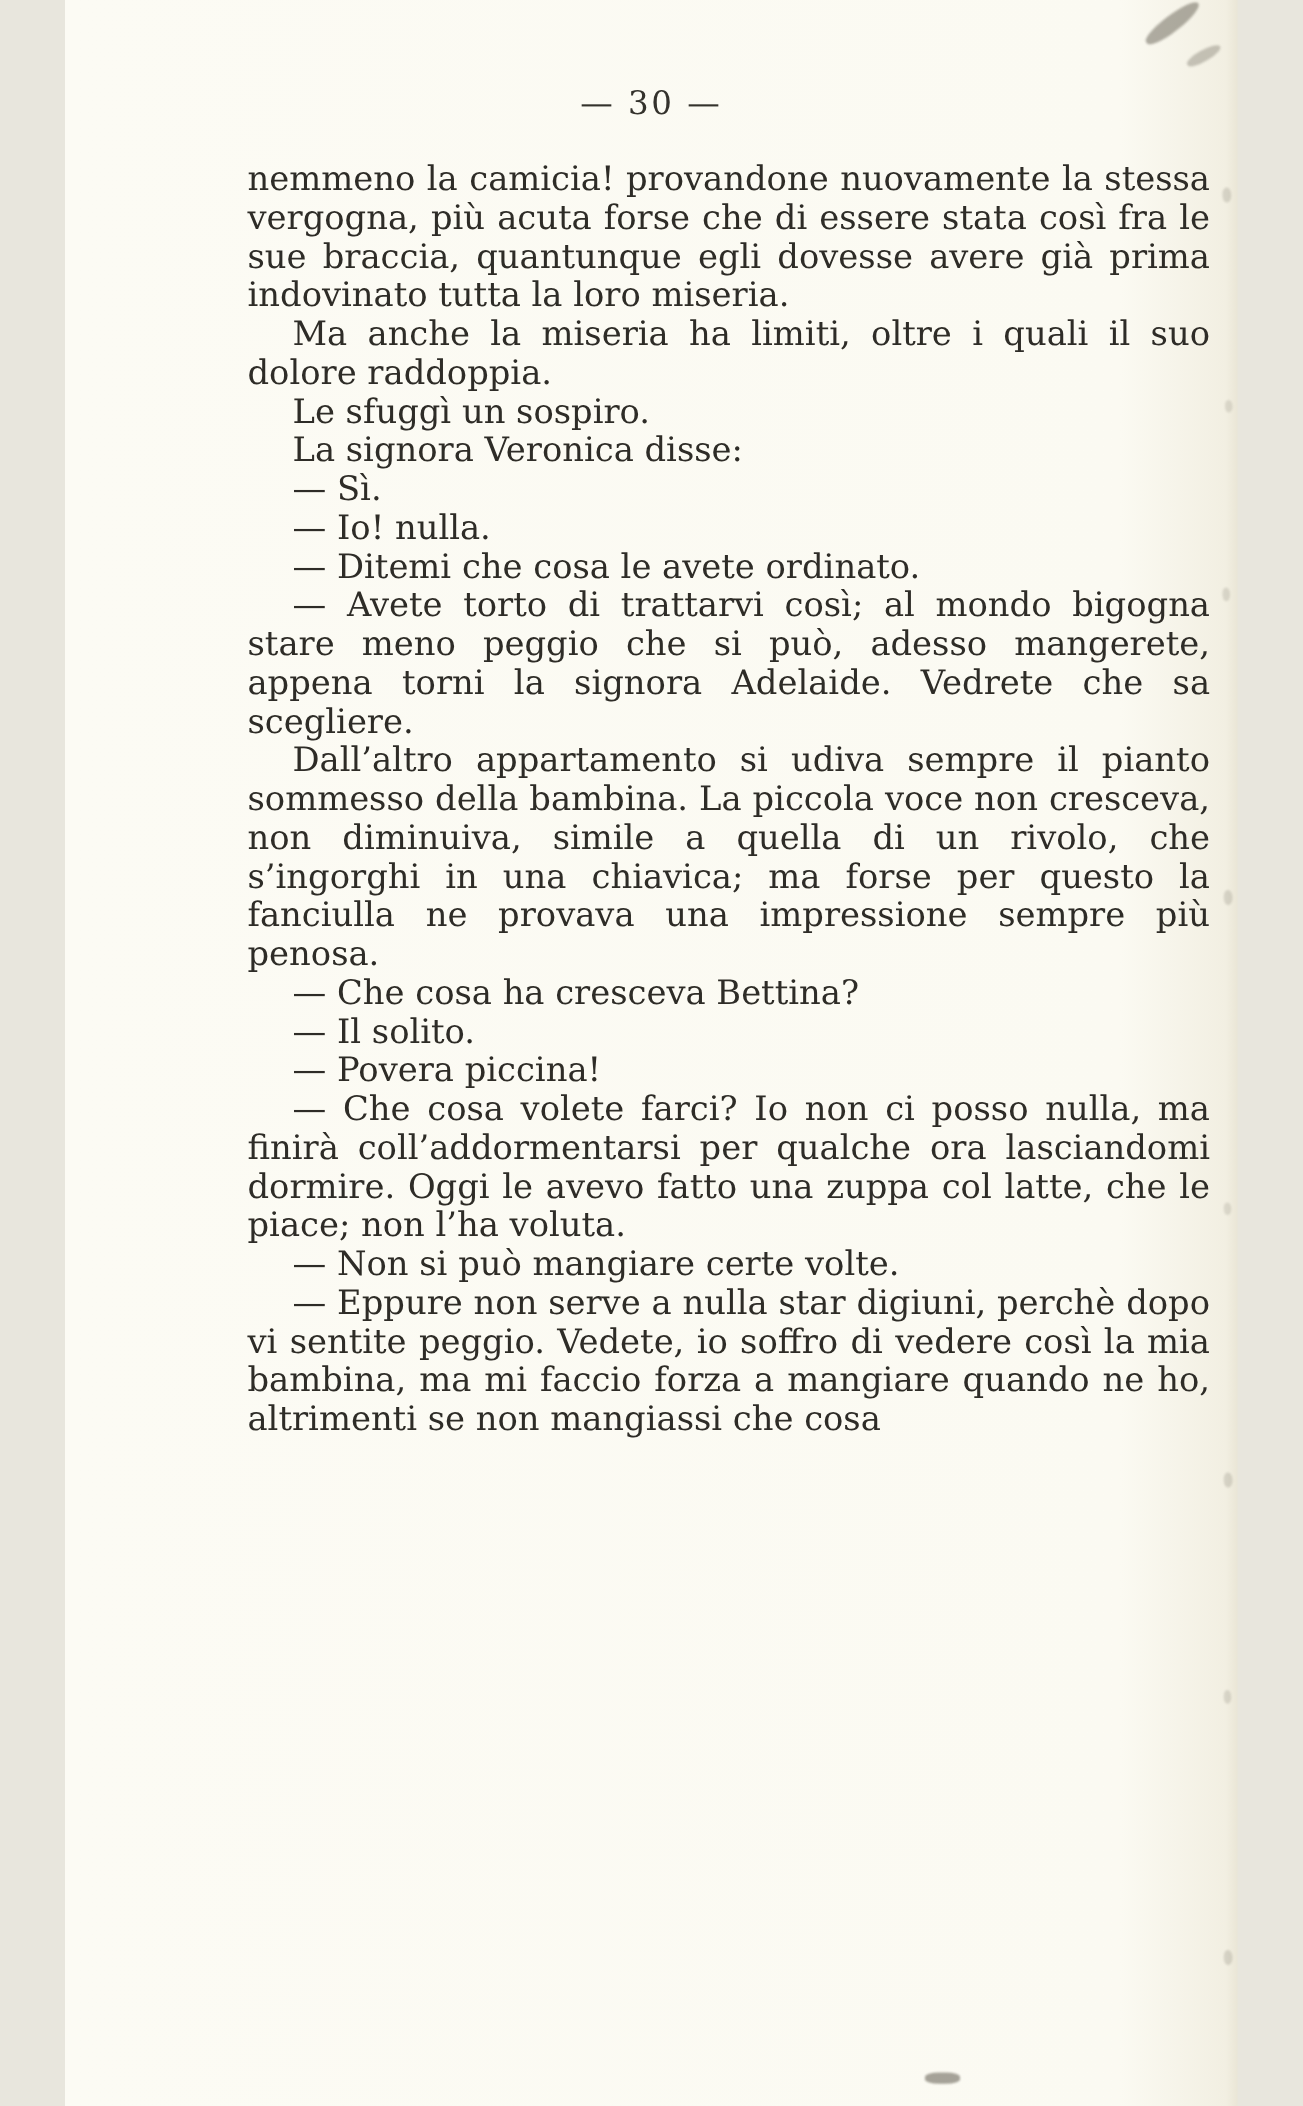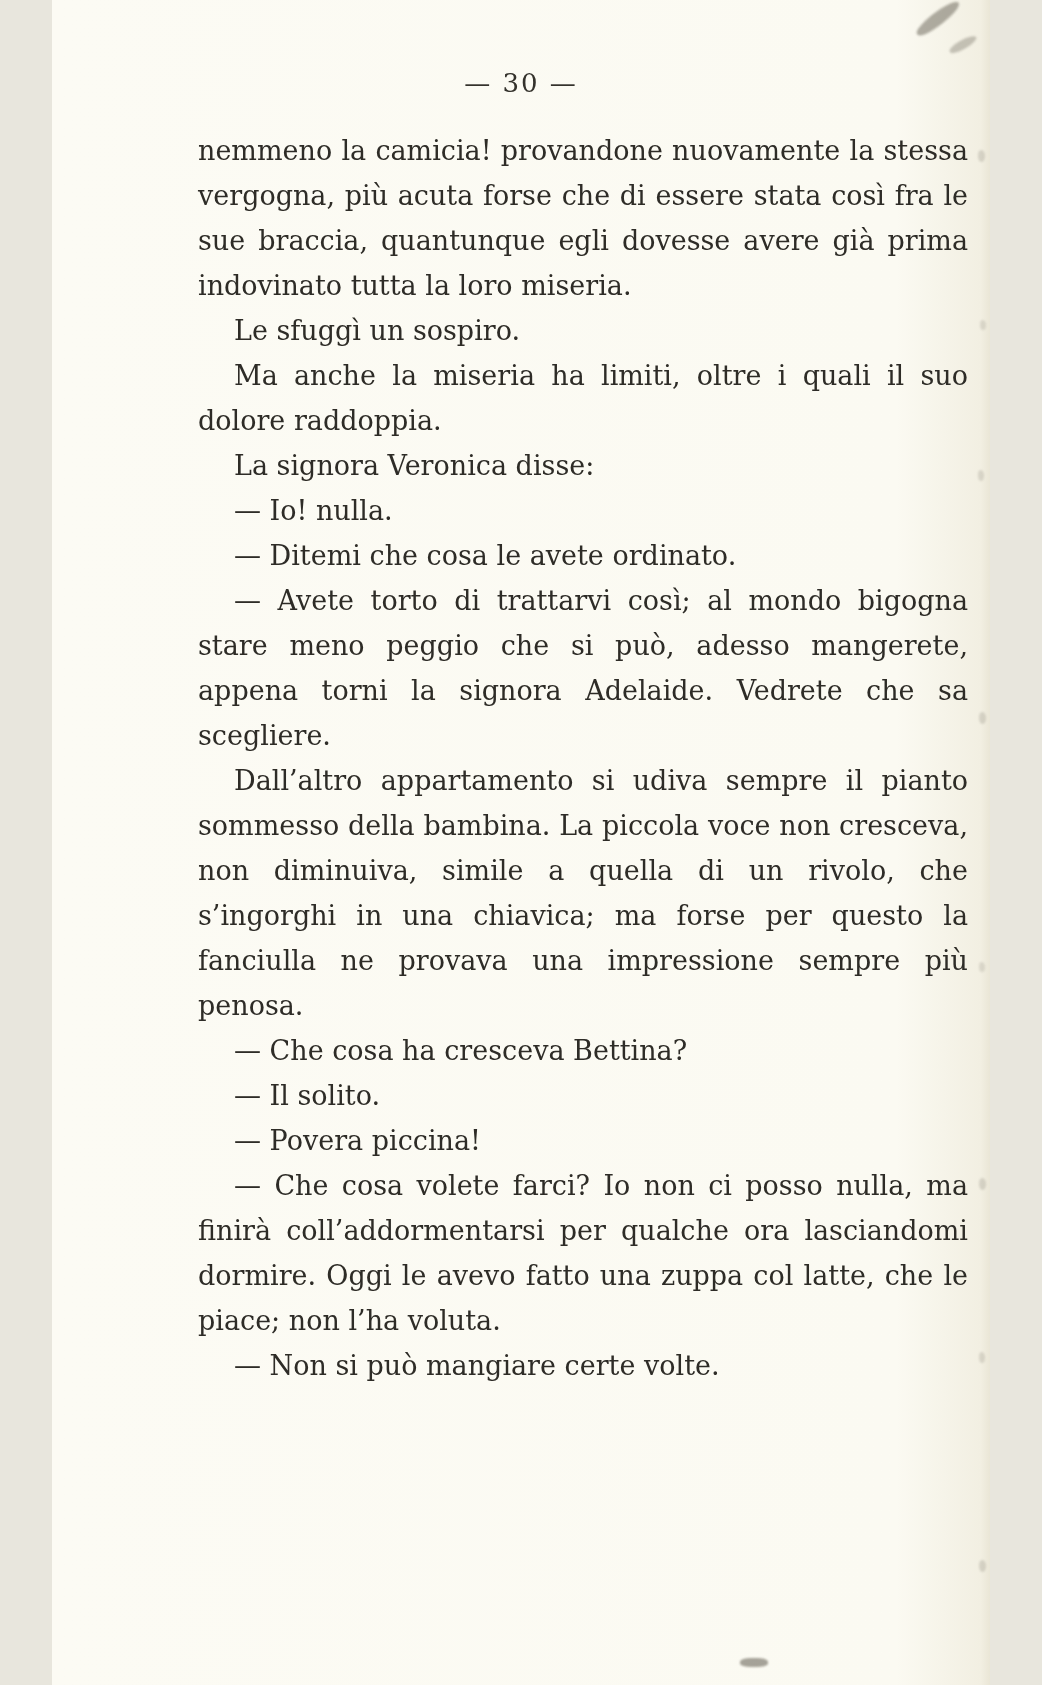--- a/index.html
+++ b/index.html
@@ -23,21 +23,21 @@
     font-size: 26px;
     letter-spacing: 2px;
     color: #34322c;
   }
   .text-block {
     position: absolute;
     top: 128px;
     left: 146px;
     width: 770px;
     font-size: 27px;
-    line-height: 45px;
+    line-height: 31px;
     text-align: justify;
     text-justify: inter-word;
     color: #2e2c27;
   }
   .para {
     margin: 0;
     text-indent: 36px;
   }
   .para.flush {
     text-indent: 0;
@@ -66,32 +66,34 @@
 </style>
 </head>
 <body>
 
 <div class="page">
 
   <div class="page-number">— 30 —</div>
 
   <div class="text-block">
     <p class="para flush">nemmeno la camicia! provandone nuovamente la stessa vergogna, più acuta forse che di essere stata così fra le sue braccia, quantunque egli dovesse avere già prima indovinato tutta la loro miseria.</p>
+    <p class="para">Ma anche la miseria ha limiti, oltre i quali il suo dolore raddoppia.</p>
     <p class="para">Le sfuggì un sospiro.</p>
-    <p class="para">Ma anche la miseria ha limiti, oltre i quali il suo dolore raddoppia.</p>
     <p class="para">La signora Veronica disse:</p>
+    <p class="para">— Sì.</p>
     <p class="para">— Io! nulla.</p>
     <p class="para">— Ditemi che cosa le avete ordinato.</p>
     <p class="para">— Avete torto di trattarvi così; al mondo bigogna stare meno peggio che si può, adesso mangerete, appena torni la signora Adelaide. Vedrete che sa scegliere.</p>
     <p class="para">Dall’altro appartamento si udiva sempre il pianto sommesso della bambina. La piccola voce non cresceva, non diminuiva, simile a quella di un rivolo, che s’ingorghi in una chiavica; ma forse per questo la fanciulla ne provava una impressione sempre più penosa.</p>
     <p class="para">— Che cosa ha cresceva Bettina?</p>
     <p class="para">— Il solito.</p>
     <p class="para">— Povera piccina!</p>
     <p class="para">— Che cosa volete farci? Io non ci posso nulla, ma finirà coll’addormentarsi per qualche ora lasciandomi dormire. Oggi le avevo fatto una zuppa col latte, che le piace; non l’ha voluta.</p>
     <p class="para">— Non si può mangiare certe volte.</p>
+    <p class="para">— Eppure non serve a nulla star digiuni, perchè dopo vi sentite peggio. Vedete, io soffro di vedere così la mia bambina, ma mi faccio forza a mangiare quando ne ho, altrimenti se non mangiassi che cosa</p>
   </div>
 
   <div>
     <div class="art corner-smudge-1"></div>
     <div class="art corner-smudge-2"></div>
     <div class="art edge-1"></div>
     <div class="art edge-2"></div>
     <div class="art edge-3"></div>
     <div class="art edge-4"></div>
     <div class="art edge-5"></div>

